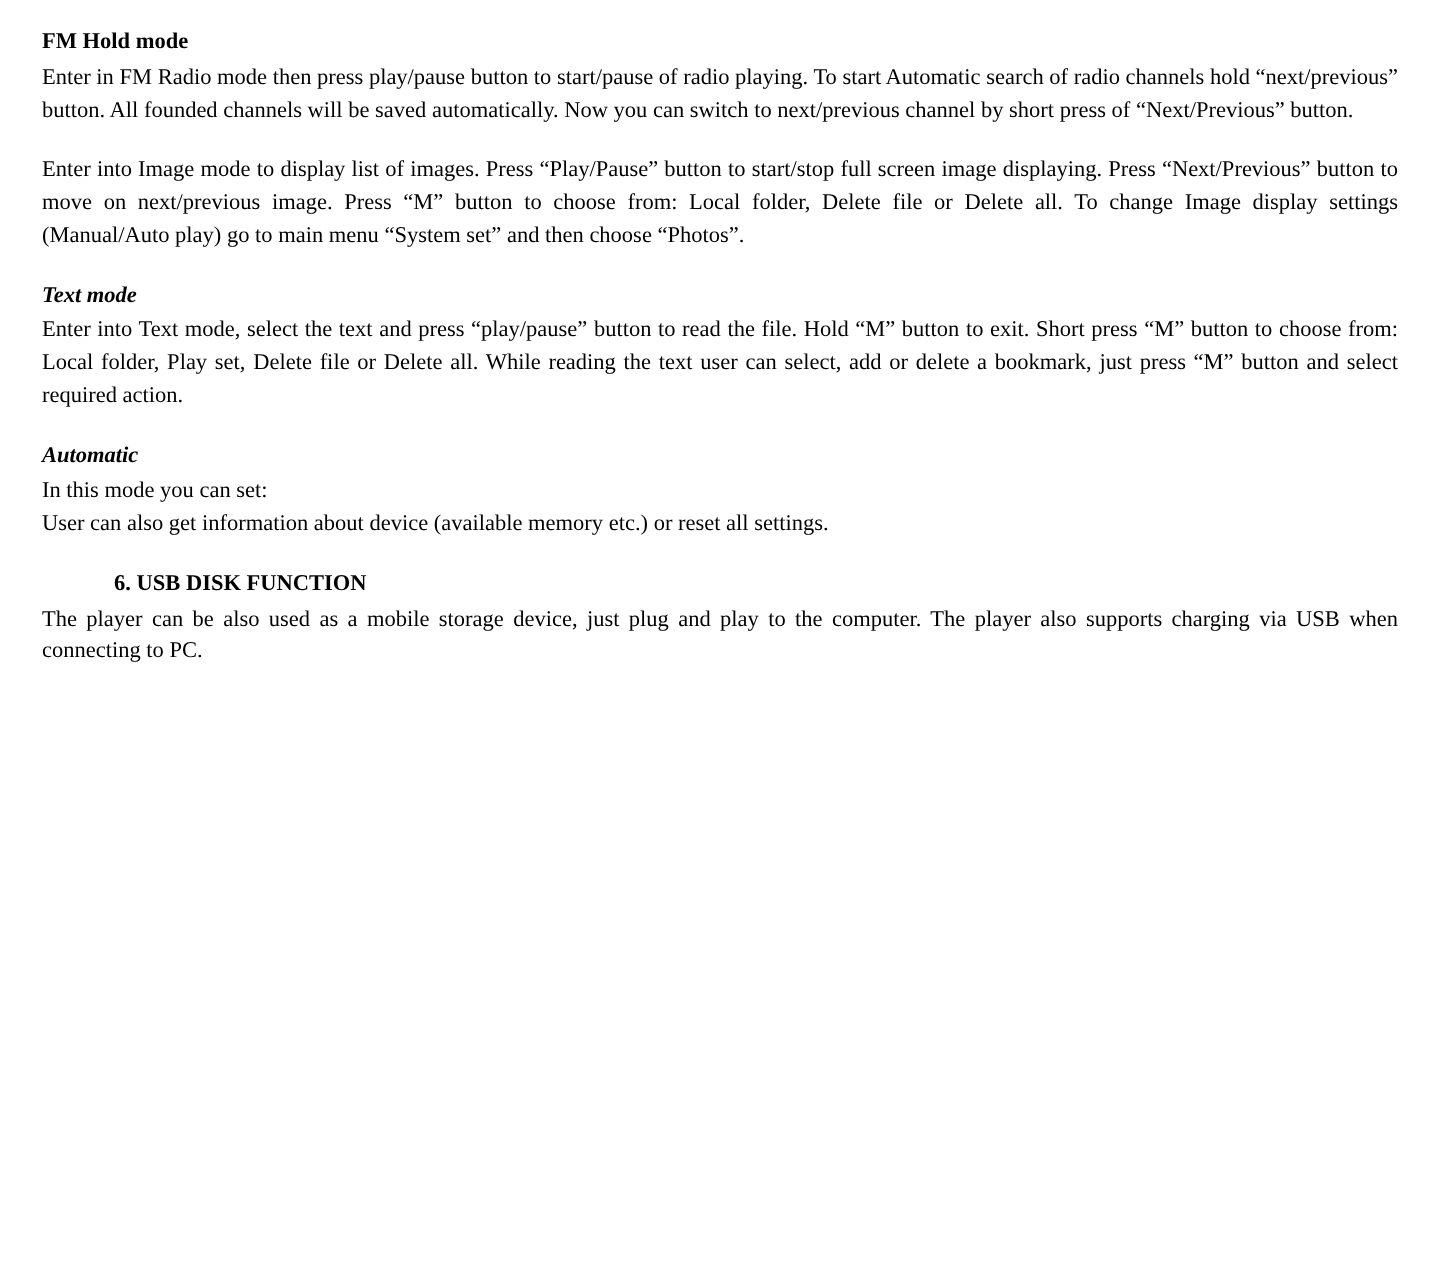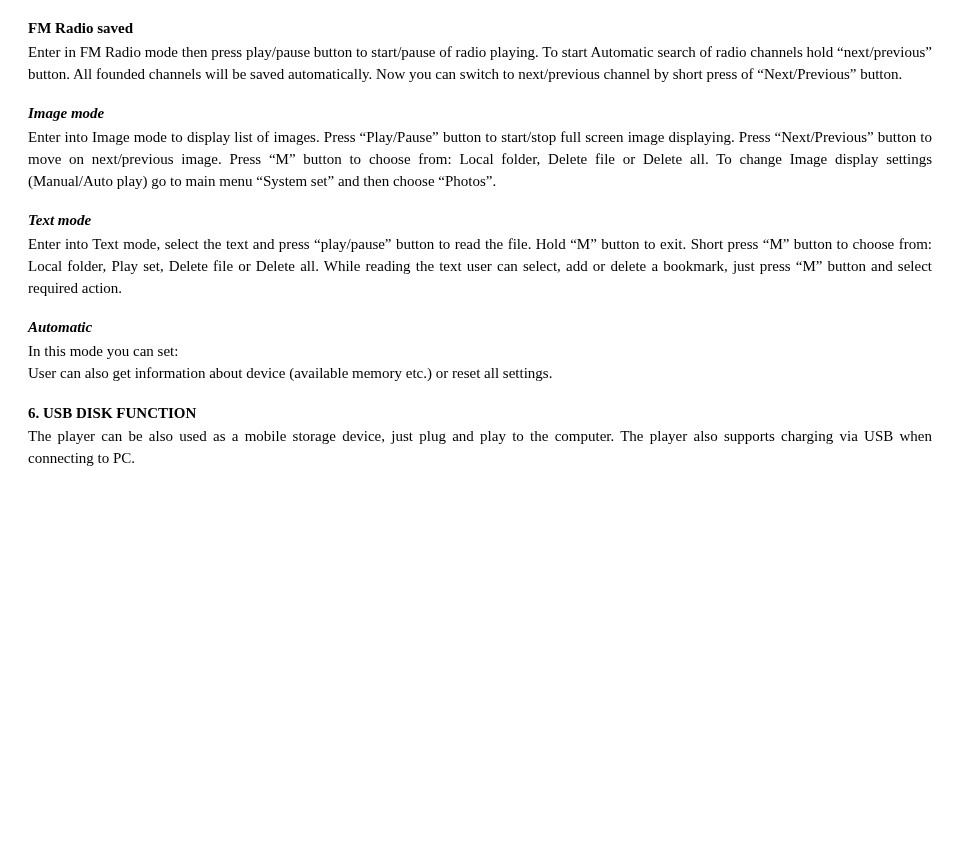--- a/index.html
+++ b/index.html
@@ -28,45 +28,45 @@
       margin-bottom: 2px;
     }
 
     .section-title.bold-italic {
       font-weight: bold;
       font-style: italic;
     }
 
     .section-title.numbered {
       font-weight: bold;
+      margin-left: 48px;
     }
 
     p {
       margin-bottom: 0;
       text-align: justify;
     }
 
     .settings-list {
       margin: 2px 0;
     }
 
     .settings-list div {
       text-align: left;
     }
   </style>
 </head>
 <body>
 
 <div class="section">
-  <div class="section-title">FM Radio saved</div>
+  <div class="section-title">FM Hold mode</div>
   <p>Enter in FM Radio mode then press play/pause button to start/pause of radio playing. To start Automatic search of radio channels hold “next/previous” button. All founded channels will be saved automatically. Now you can switch to next/previous channel by short press of “Next/Previous” button.</p>
 </div>
 
 <div class="section">
-  <div class="section-title bold-italic">Image mode</div>
   <p>Enter into Image mode to display list of images. Press “Play/Pause” button to start/stop full screen image displaying. Press “Next/Previous” button to move on next/previous image. Press “M” button to choose from: Local folder, Delete file or Delete all. To change Image display settings (Manual/Auto play) go to main menu “System set” and then choose “Photos”.</p>
 </div>
 
 <div class="section">
   <div class="section-title bold-italic">Text mode</div>
   <p>Enter into Text mode, select the text and press “play/pause” button to read the file. Hold “M” button to exit. Short press “M” button to choose from: Local folder, Play set, Delete file or Delete all. While reading the text user can select, add or delete a bookmark, just press “M” button and select required action.</p>
 </div>
 
 <div class="section">
   <div class="section-title bold-italic">Automatic</div>

